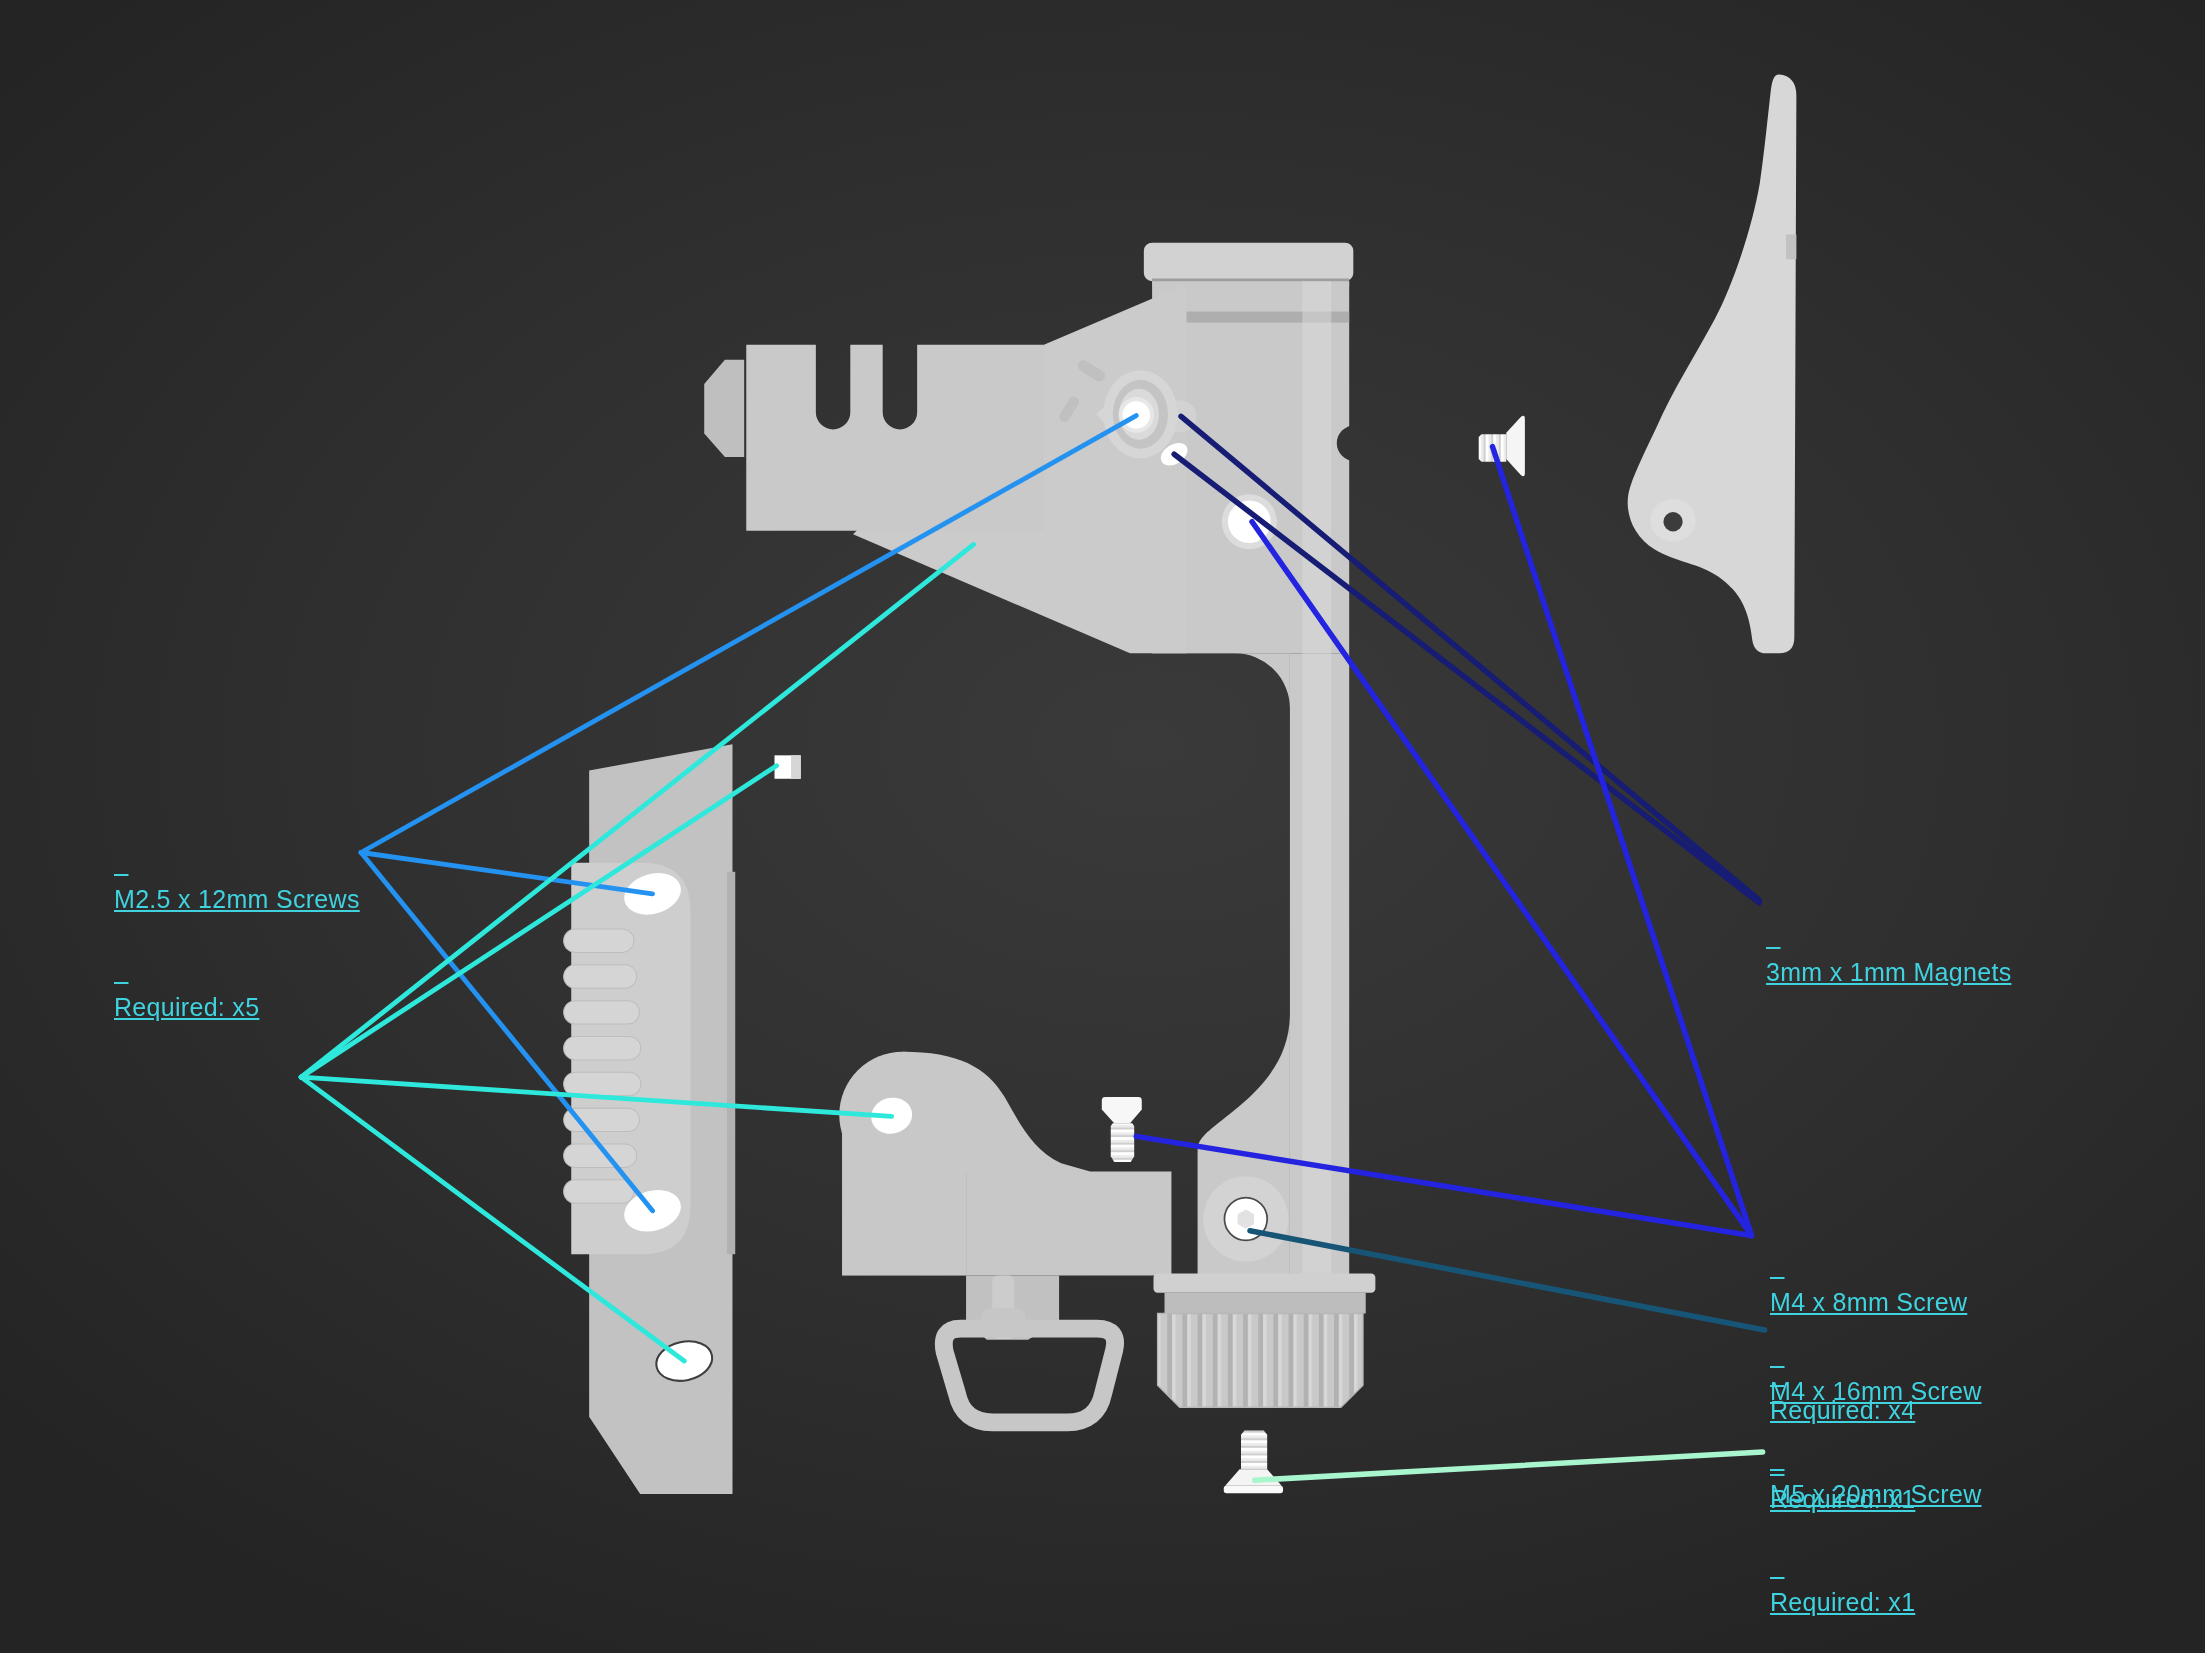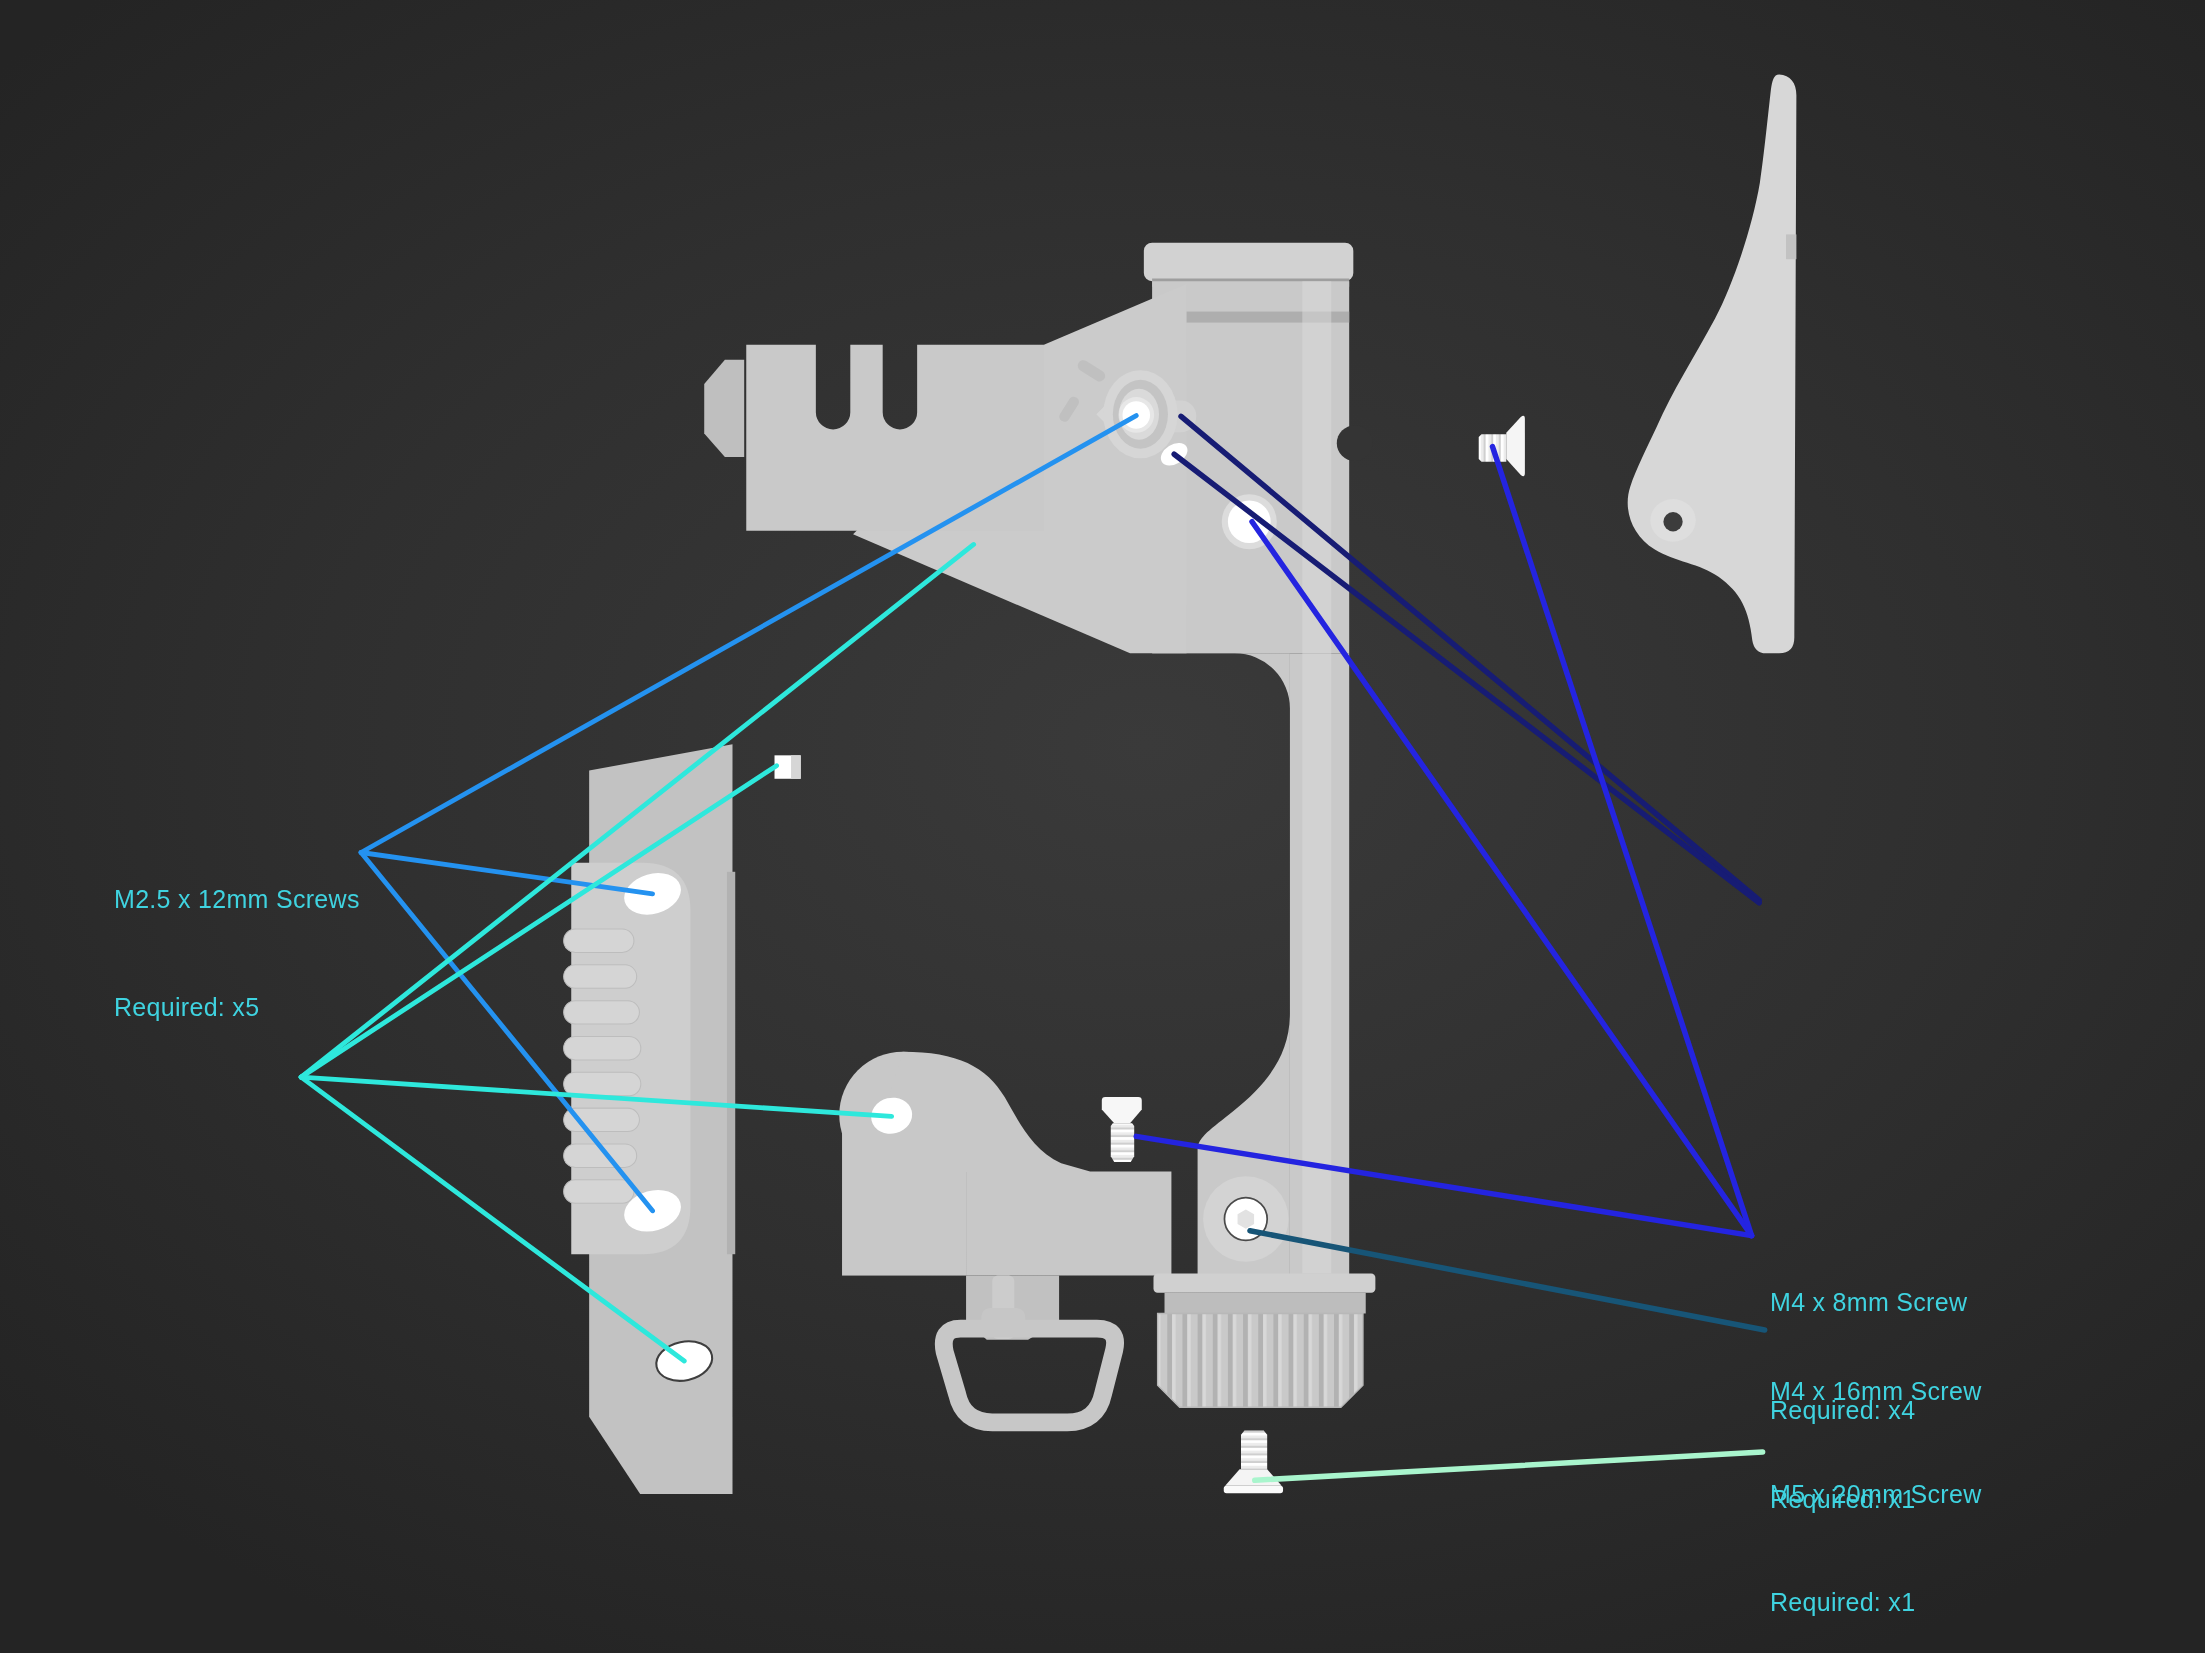--- a/index.html
+++ b/index.html
@@ -12,20 +12,21 @@
     position:absolute;left:0;top:0;width:2205px;height:1654px;
     background:radial-gradient(ellipse 1516px 1034px at 52% 45%, #3a3a3a 0%, #2f2f2f 55%, #242424 100%);
   }
   svg{position:absolute;left:0;top:0;}
   .lbl{
     position:absolute;
     font-size:25px;line-height:36px;
     color:#3fd3e0;
     white-space:pre;
     letter-spacing:0.3px;
+    text-decoration:underline;
   }
 </style>
 </head>
 <body>
 
 <div id="stage">
 
 <svg width="2205" height="1654" viewBox="0 0 3200 2400">
   <defs>
     <pattern id="knurl" width="22" height="12" patternUnits="userSpaceOnUse">
@@ -210,20 +211,23 @@
     <line x1="1821" y1="2148" x2="2558" y2="2107"></line>
   </g>
 </svg>
 
 <div class="lbl" style="left:114px;top:809px;">
   <div>M2.5 x 12mm Screws</div>
   <div>Required: x5</div>
 </div>
 
 
+<div class="lbl" style="left:1766px;top:882px;">
+  <div>3mm x 1mm Magnets</div>
+</div>
 
 <div class="lbl" style="left:1770px;top:1212px;">
   <div>M4 x 8mm Screw</div>
   <div>Required: x4</div>
 </div>
 
 <div class="lbl" style="left:1770px;top:1301px;">
   <div>M4 x 16mm Screw</div>
   <div>Required: x1</div>
 </div>

